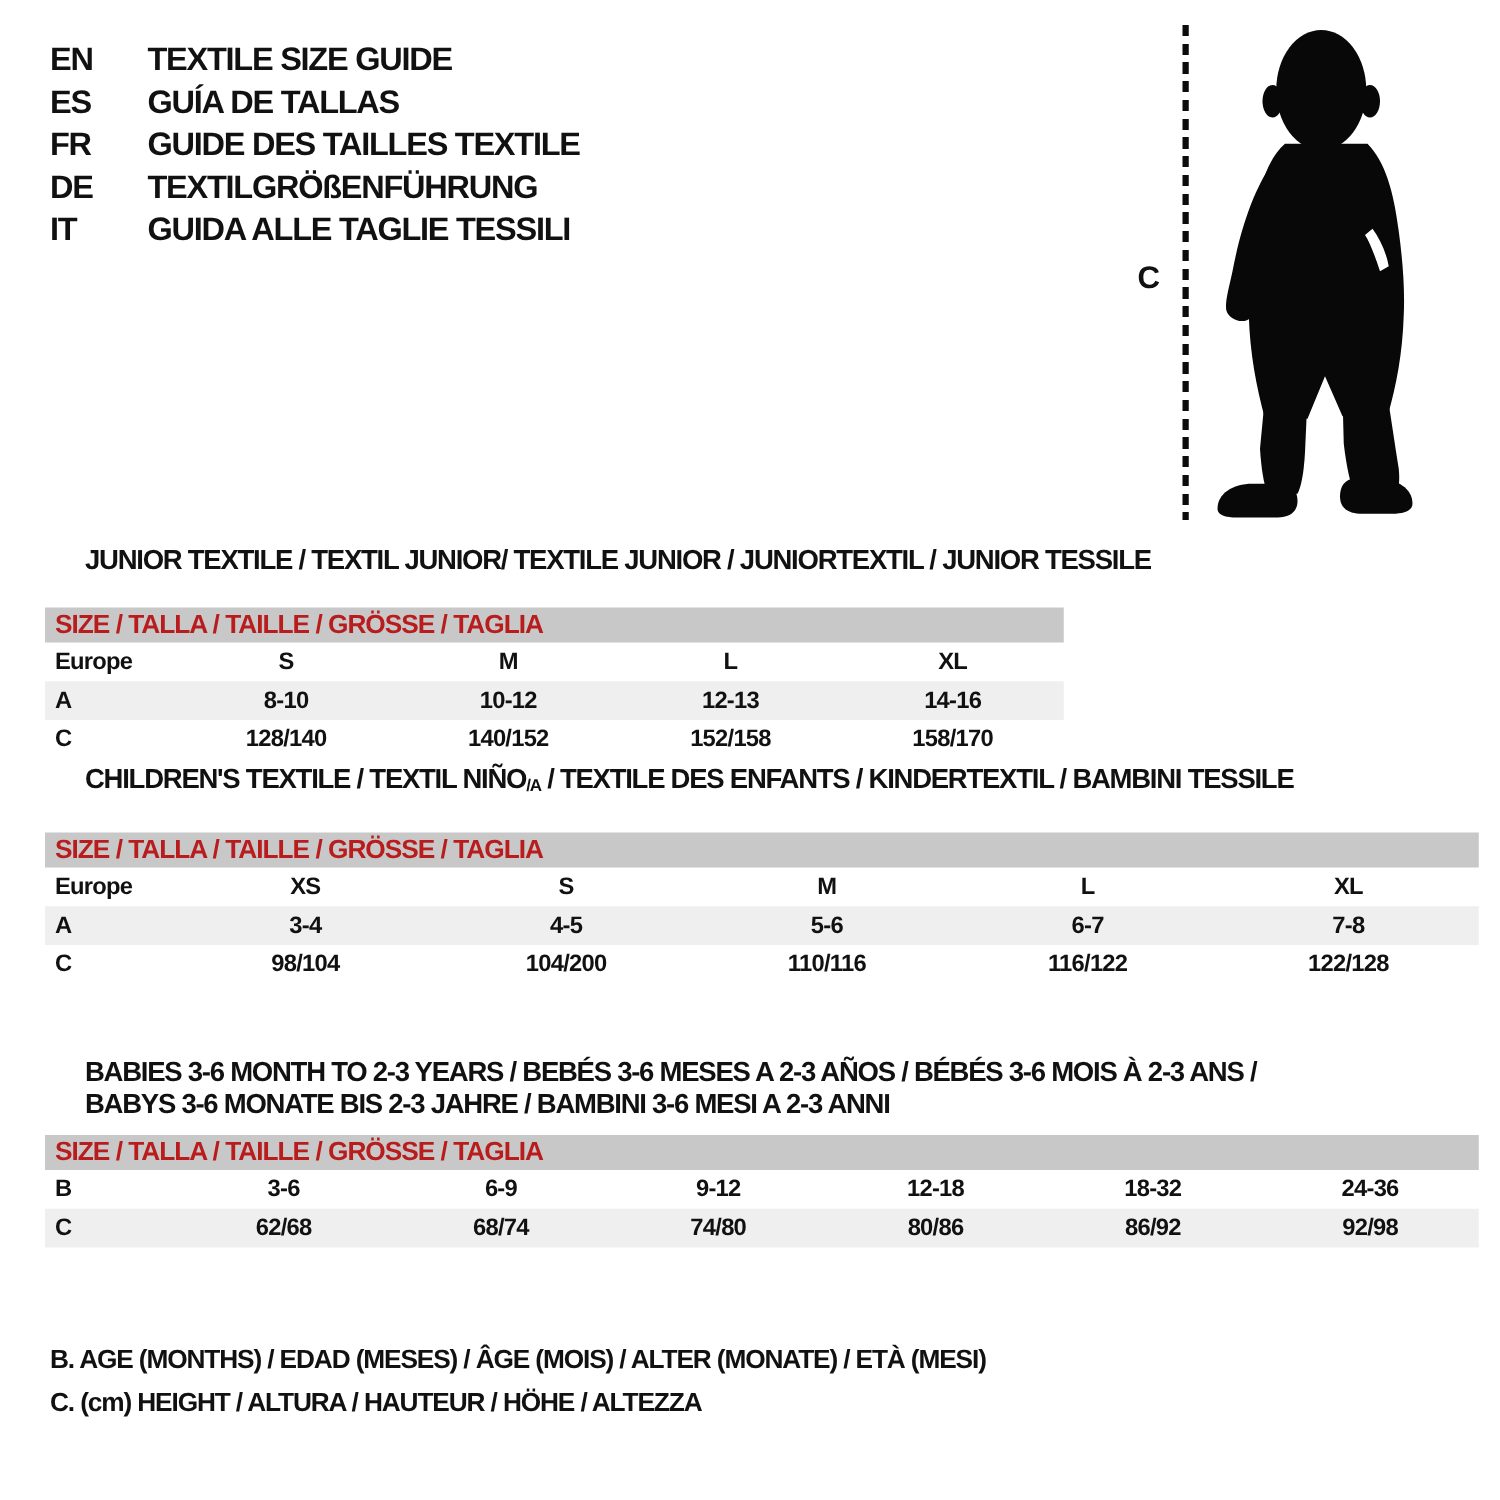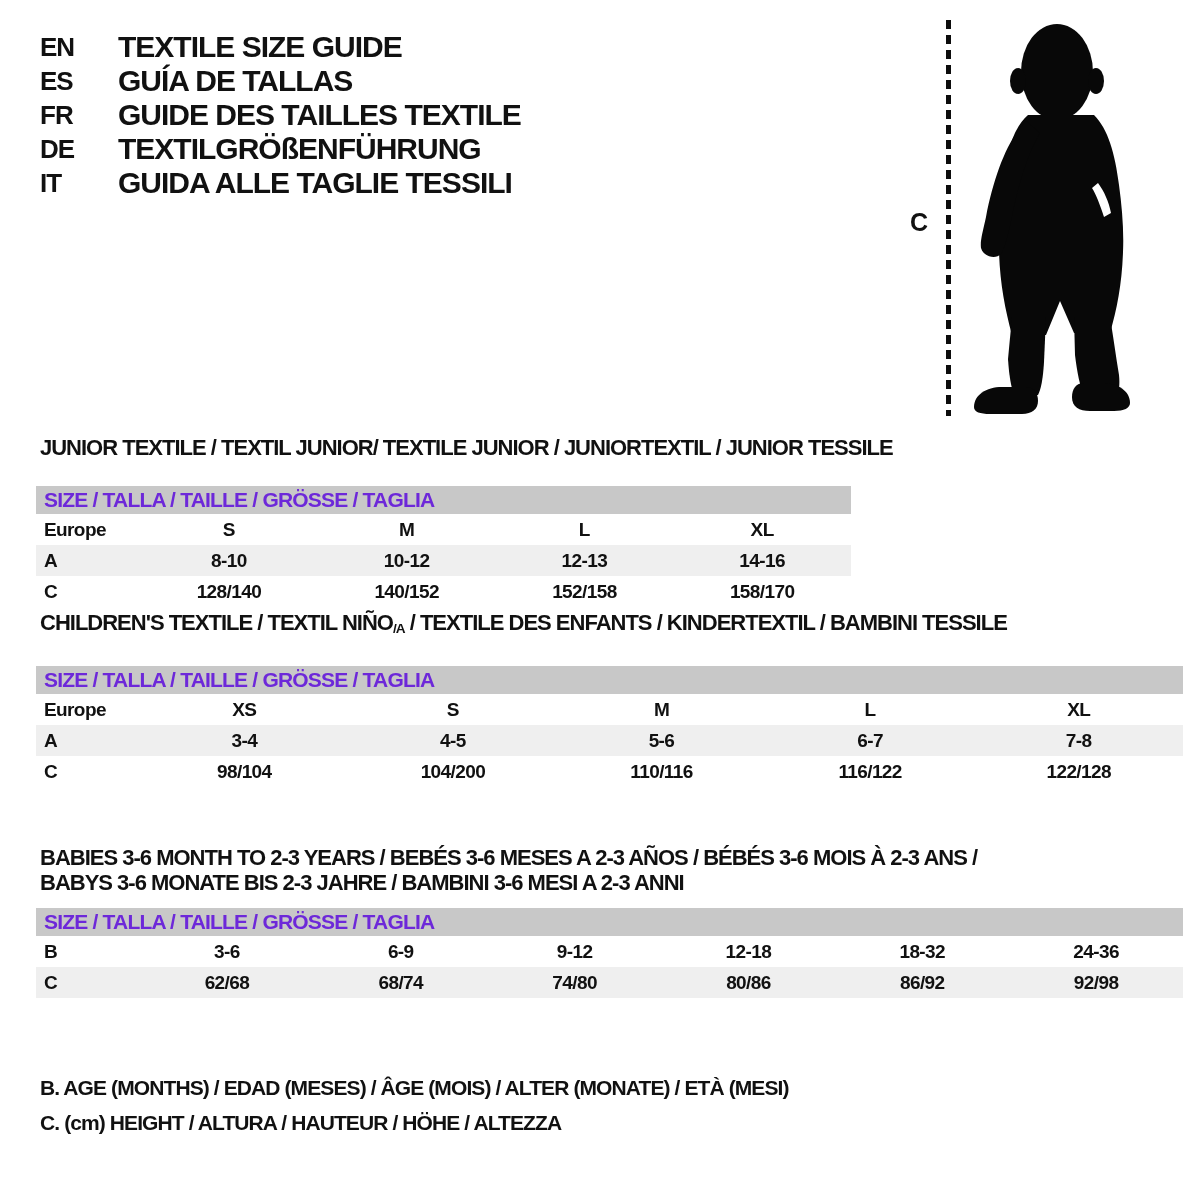--- a/index.html
+++ b/index.html
@@ -6,40 +6,40 @@
   html,body { background:#ffffff; }
   .page {
     position:relative; width:1200px; height:1200px; background:#ffffff;
     font-family:"Liberation Sans", sans-serif; color:#111;
     overflow:hidden;
   }
   
   .langs { position:absolute; left:40px; top:30px; }
   .lang-row { display:flex; height:34px; line-height:34px; }
   .lang-code { width:78px; font-size:26px; font-weight:700; letter-spacing:-1px; }
-  .lang-label { font-size:30px; font-weight:700; letter-spacing:-1px; white-space:nowrap; }
+  .lang-label { font-size:26px; font-weight:700; letter-spacing:-1px; white-space:nowrap; }
 
   
   .dash-line {
     position:absolute; left:946px; top:20px; width:5px; height:396px;
     background:repeating-linear-gradient(to bottom, #0c0c0c 0 9px, transparent 9px 15px);
   }
   .c-label { position:absolute; left:910px; top:208px; font-size:25px; font-weight:700; }
   .toddler { position:absolute; left:962px; top:14px; width:180px; height:406px; }
 
   
   .section { position:absolute; left:36px; }
   .section h2 {
     font-size:22px; font-weight:700; letter-spacing:-1px; line-height:25px;
-    padding-left:4px; white-space:nowrap;
+    padding-left:4px; white-space:nowrap;margin-left:28px;
   }
   .subsc { font-size:0.62em; vertical-align:-0.22em; }
   .size-bar {
     background:#c8c8c8; height:28px; line-height:28px; padding-left:8px;
-    font-size:21px; font-weight:700; letter-spacing:-0.8px; color:#6d28d9;
+    font-size:21px; font-weight:700; letter-spacing:-0.8px; color:#b91c1c;
   }
   .junior   { top:435px; width:815px; }
   .children { top:610px; width:1147px; }
   .babies   { top:845px; width:1147px; }
   .junior .size-bar   { margin-top:26px; }
   .children .size-bar { margin-top:25px; }
   .babies .size-bar   { margin-top:13px; }
 
   .tbl-row {
     display:grid; height:31px; line-height:31px;

